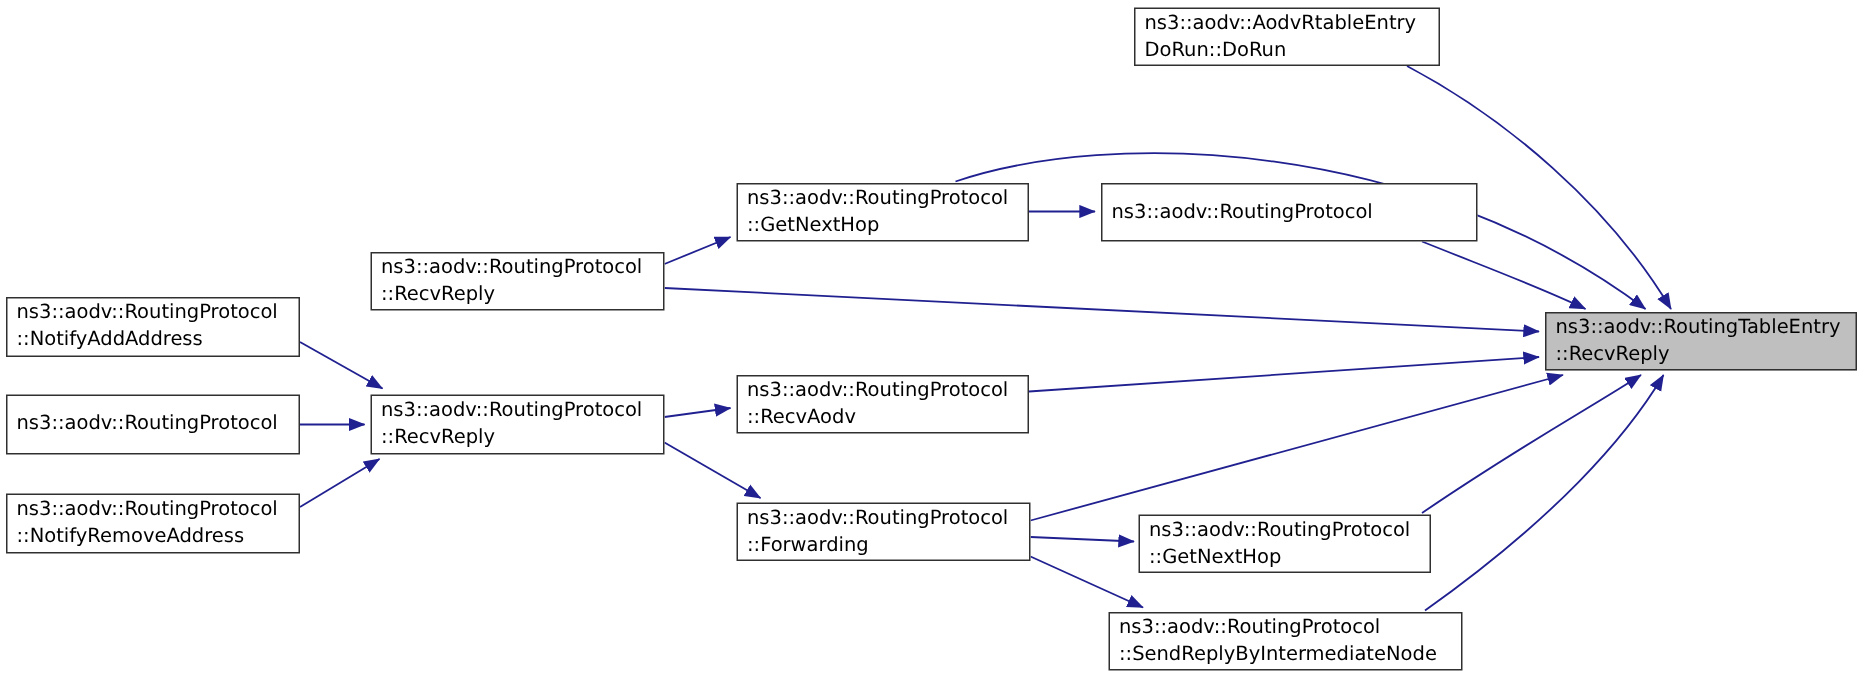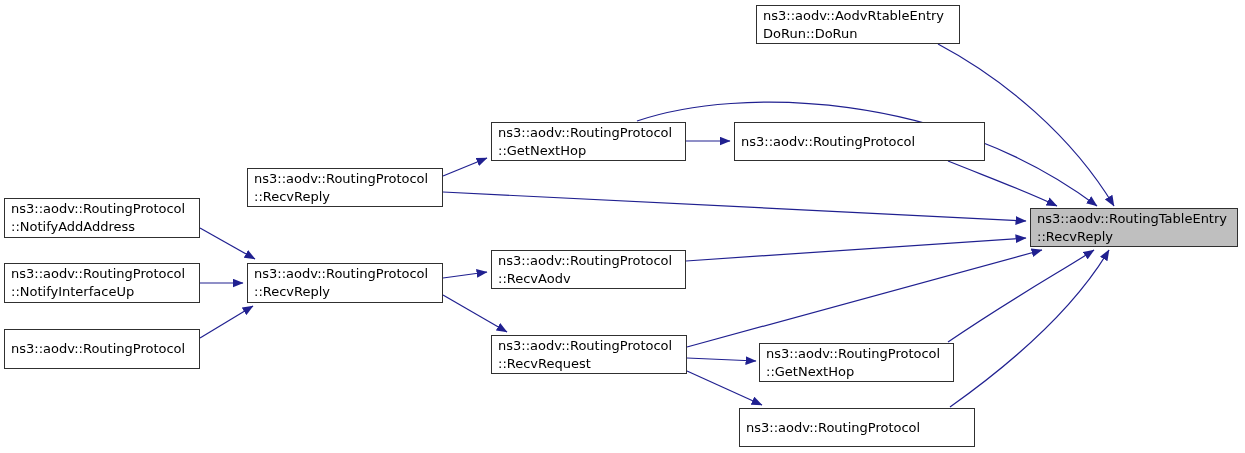--- a/index.html
+++ b/index.html
@@ -97,42 +97,43 @@
       <div class="graph-node" style="left: 247px; top: 168px; width: 196px; height: 39px;">
         <span>ns3::aodv::RoutingProtocol</span>
         <span>::RecvReply</span>
       </div>
       <div class="graph-node" style="left: 4px; top: 198px; width: 196px; height: 40px;">
         <span>ns3::aodv::RoutingProtocol</span>
         <span>::NotifyAddAddress</span>
       </div>
       <div class="graph-node" style="left: 4px; top: 263px; width: 196px; height: 40px;">
         <span>ns3::aodv::RoutingProtocol</span>
-        <span>::NotifyInterfaceUp</span>
       </div>
       <div class="graph-node" style="left: 247px; top: 263px; width: 196px; height: 40px;">
         <span>ns3::aodv::RoutingProtocol</span>
         <span>::RecvReply</span>
       </div>
       <div class="graph-node" style="left: 491px; top: 250px; width: 195px; height: 39px;">
         <span>ns3::aodv::RoutingProtocol</span>
         <span>::RecvAodv</span>
       </div>
       <div class="graph-node" style="left: 4px; top: 329px; width: 196px; height: 40px;">
         <span>ns3::aodv::RoutingProtocol</span>
+        <span>::NotifyRemoveAddress</span>
       </div>
       <div class="graph-node" style="left: 491px; top: 335px; width: 196px; height: 39px;">
         <span>ns3::aodv::RoutingProtocol</span>
-        <span>::RecvRequest</span>
+        <span>::Forwarding</span>
       </div>
       <div class="graph-node" style="left: 759px; top: 343px; width: 195px; height: 39px;">
         <span>ns3::aodv::RoutingProtocol</span>
         <span>::GetNextHop</span>
       </div>
       <div class="graph-node" style="left: 739px; top: 408px; width: 236px; height: 39px;">
         <span>ns3::aodv::RoutingProtocol</span>
+        <span>::SendReplyByIntermediateNode</span>
       </div>
       <div class="graph-node highlighted" style="left: 1030px; top: 208px; width: 208px; height: 39px;">
         <span>ns3::aodv::RoutingTableEntry</span>
         <span>::RecvReply</span>
       </div>
     </div>
 </div>
 
 </body></html>

